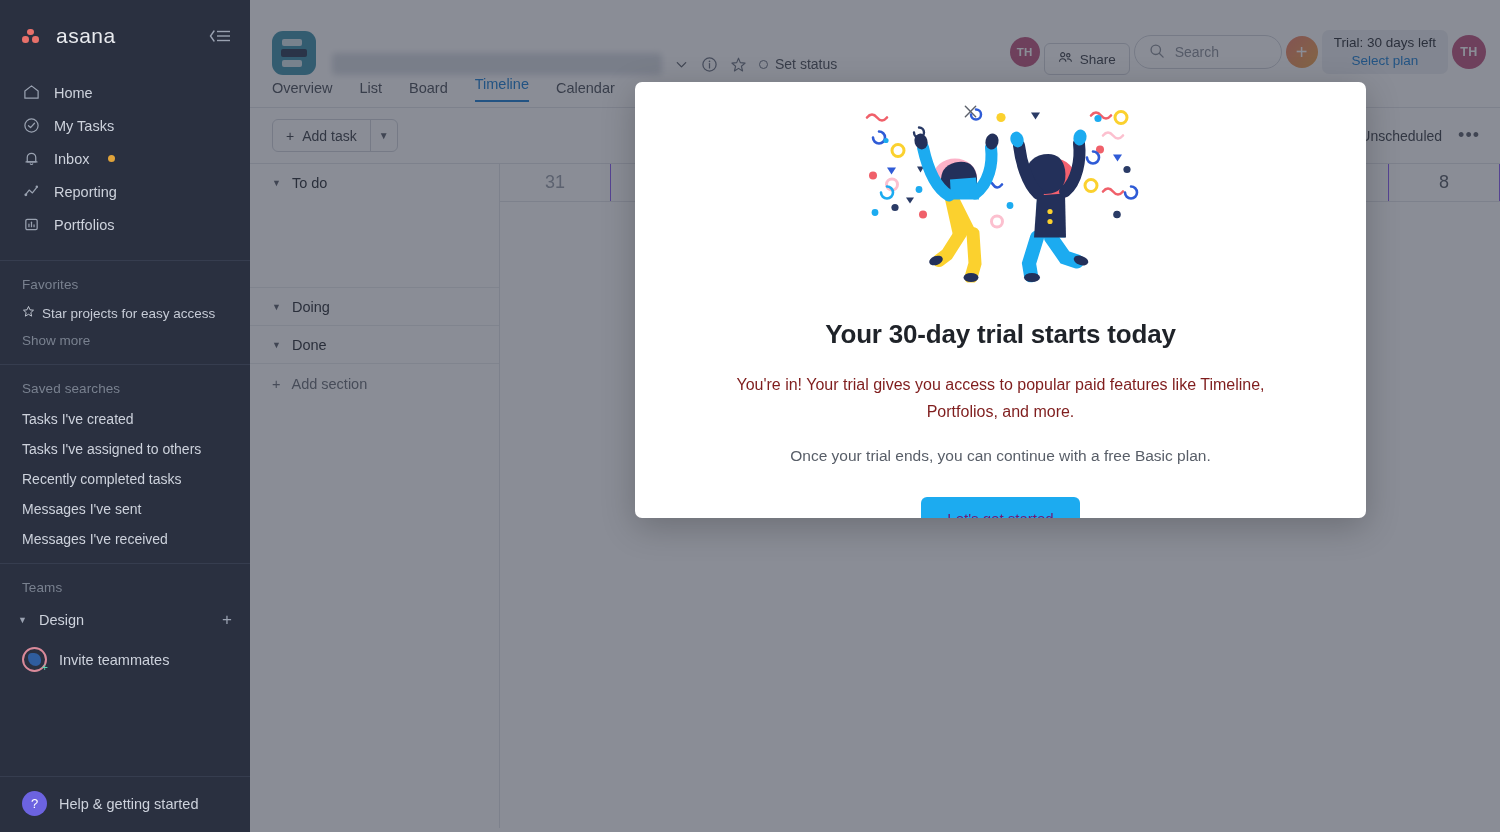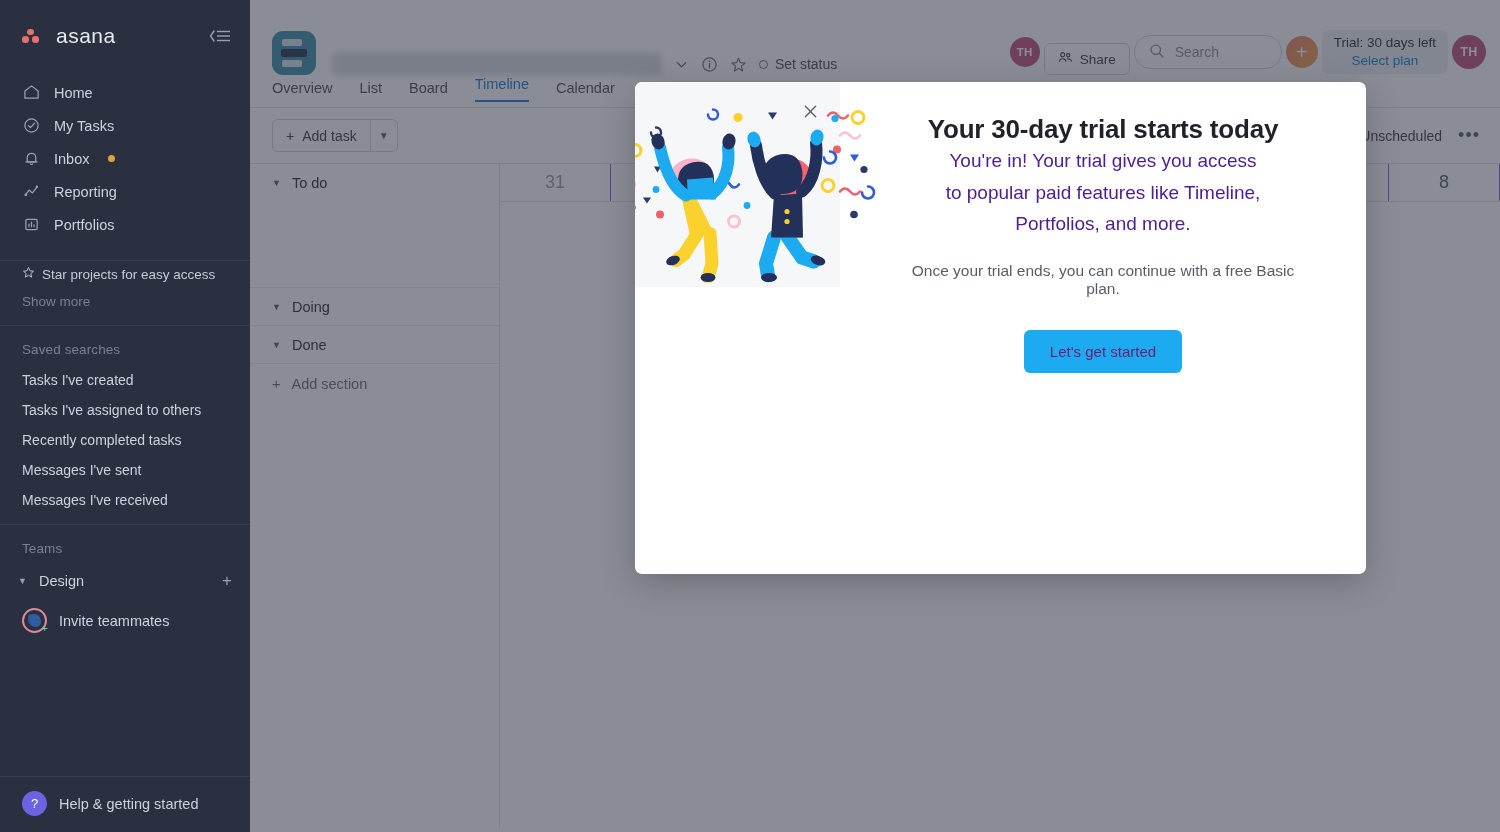--- a/index.html
+++ b/index.html
@@ -184,38 +184,38 @@
     display: flex; align-items: center; gap: 11px; height: 40px; padding: 0 22px;
     font-size: 14.5px; color: #6b7078; cursor: pointer;
   }
 
   
   .overlay {
     position: absolute; inset: 0; background: rgba(42,48,64,.55);
     z-index: 50;
   }
   .modal {
-    position: absolute; left: 385px; top: 82px; width: 731px; height: 492px;
+    position: absolute; left: 385px; top: 82px; width: 731px; height: 436px;
     background: #fff; border-radius: 7px; z-index: 60;
     box-shadow: 0 9px 34px rgba(0,0,0,.22);
-    display: flex; flex-direction: row; overflow: hidden;
+    display: flex; flex-direction: column; overflow: hidden; align-items: center;
   }
   .modal-hero {
     height: 205px; background: #f6f7f9; position: relative; flex: 0 0 205px;
   }
   .modal-close {
     position: absolute; top: 16px; right: 17px; width: 26px; height: 26px;
     display: flex; align-items: center; justify-content: center;
     color: #5c616b; font-size: 17px; cursor: pointer; line-height: 1;
   }
   .hero-svg { position: absolute; left: 50%; top: 50%; transform: translate(-50%,-50%); }
   .modal-body { flex: 1; padding: 32px 70px 0 70px; text-align: center; }
   .modal-title { font-size: 26px; font-weight: 700; color: #1f2329; letter-spacing: -.2px; }
   .modal-p {
-    font-size: 19px; color: #4c1d95; line-height: 1.66; padding: 0 30px;
+    font-size: 16px; color: #7f1d1d; line-height: 1.66; margin-top: 22px; padding: 0 30px;
   }
   .modal-p2 { font-size: 15.5px; color: #585e68; margin-top: 22px; }
   .cta {
     display: inline-block; margin-top: 32px; background: #1cabf0; color: #701a75;
     font-size: 15px; border: 0; border-radius: 6px; padding: 13px 26px; cursor: pointer;
     font-family: "Liberation Sans", sans-serif;
   }
 </style>
 </head>
 <body>
@@ -290,20 +290,21 @@
               <line x1="11.7" y1="11.3" x2="11.7" y2="9.5" stroke="#9aa2b1" stroke-width="1.3" stroke-linecap="round"></line>
             </svg>
         </span>
         <span>Portfolios</span>
       </div>
     </nav>
 
     <div class="sb-divider"></div>
 
     <div>
+      <div class="sb-section-title">Favorites</div>
       <div class="sb-sub">
         <span>
           <svg width="13" height="13" viewBox="0 0 14 14">
               <path d="M7 1.6 L8.6 5.2 L12.4 5.6 L9.5 8.2 L10.4 12 L7 10 L3.6 12 L4.5 8.2 L1.6 5.6 L5.4 5.2 Z" fill="none" stroke="#c6cbd6" stroke-width="1"></path>
             </svg>
         </span>
         <span>Star projects for easy access</span>
       </div>
       <div class="sb-muted">Show more</div>
     </div>

